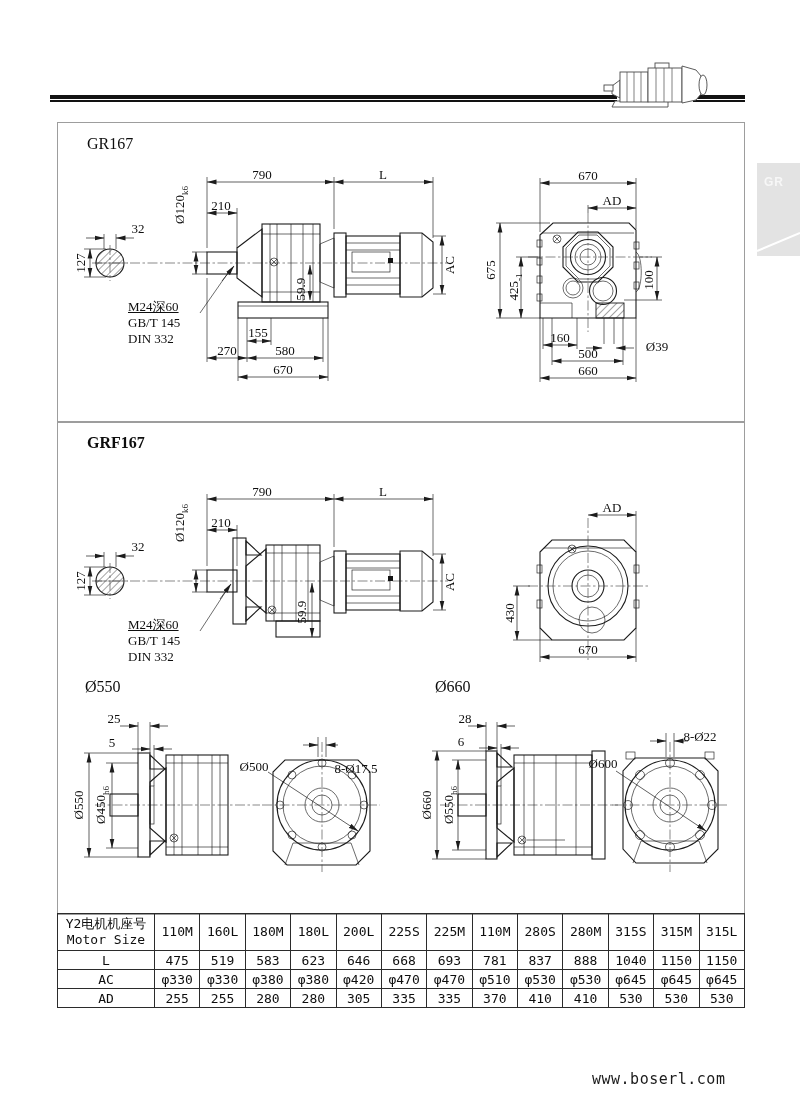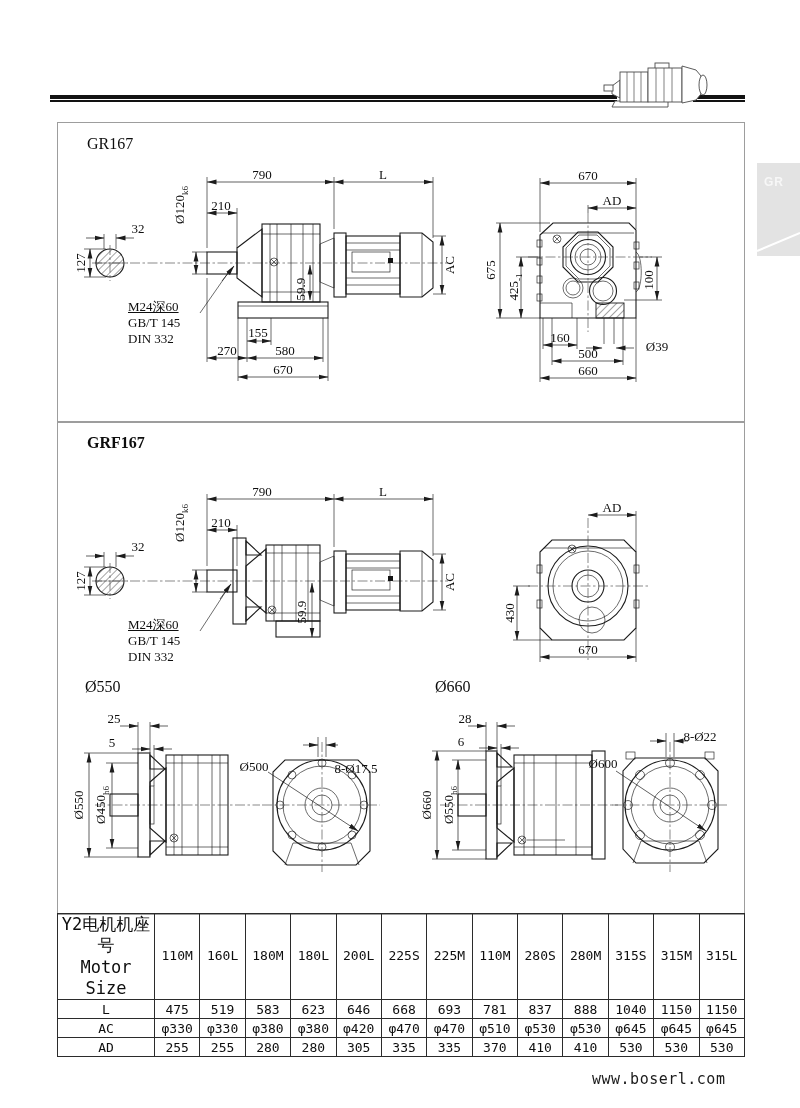--- a/index.html
+++ b/index.html
@@ -28,21 +28,21 @@
   .dim sub{font-size:9px;line-height:0;}
   .sec-title{position:absolute;z-index:6;font:16px "Liberation Serif",serif;color:#0e0e0e;}
   
   .motor-table{position:absolute;left:57px;top:913px;width:688px;z-index:4;
     border-collapse:collapse;table-layout:fixed;
     font:13px "DejaVu Sans Mono",monospace;color:#0e0e0e;}
   .motor-table th,.motor-table td{border:1px solid #2b2b2b;text-align:center;
     font-weight:normal;padding:0;overflow:hidden;}
   .motor-table thead th{height:36px;line-height:1.25;}
   .motor-table tbody th,.motor-table tbody td{height:18px;}
-  .motor-table .first{width:96px;font-size:17px;}
+  .motor-table .first{width:96px;font-size:13px;}
   
   .footer{position:absolute;left:592px;top:1070px;z-index:6;
     font:15px "DejaVu Sans Mono",monospace;letter-spacing:0.5px;color:#1a1a1a;}
 </style>
 </head>
 <body>
 
 <div class="page">
 
   <div class="dbl-rule" style="left:50px;top:95px;width:567px;"></div>

